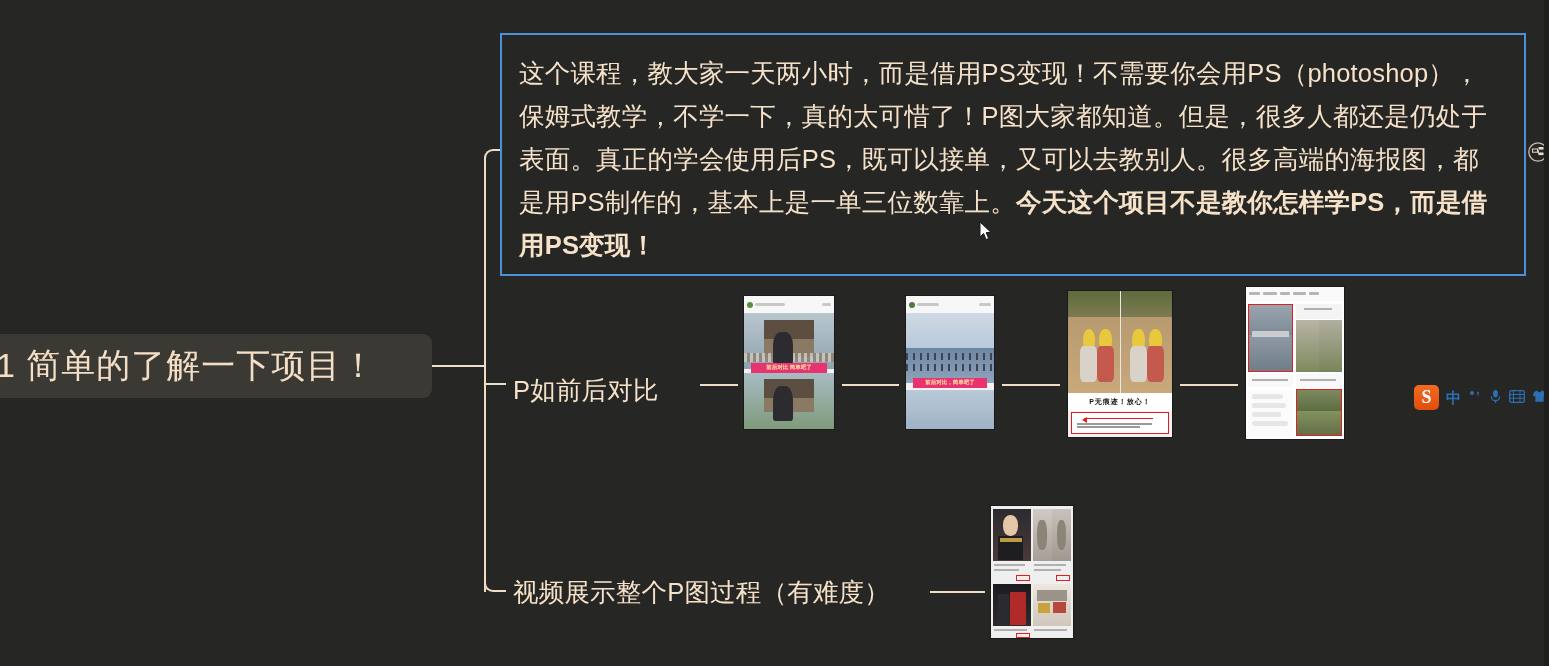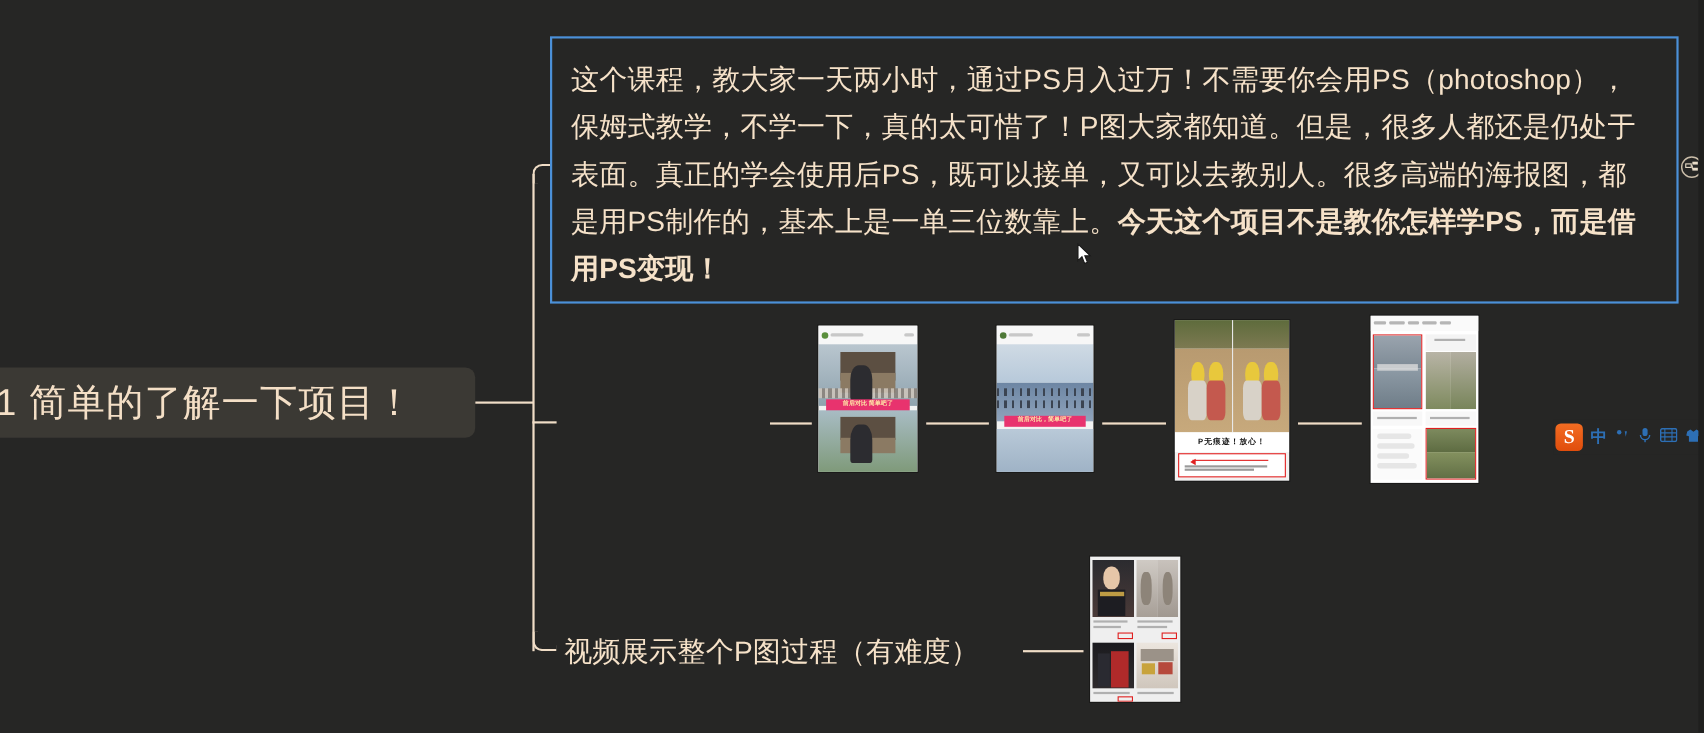--- a/index.html
+++ b/index.html
@@ -209,34 +209,35 @@
   <div class="corner-bl" style="left:484px; top:574px; width:22px; height:18px;"></div>
 
   <div class="conn branch-stub" style="left:484px; top:383px;"></div>
 
   <div class="root-node">
     <span class="root-label">1 简单的了解一下项目！</span>
   </div>
 
   <div class="note-box">
     <div class="note-text">
-      <span>这个课程，教大家一天两小时，通过PS月入过万！不需要你会用PS（photoshop），保姆式教学，不学一下，真的太可惜了！P图大家都知道。但是，很多人都还是仍处于表面。真正的学会使用后PS，既可以接单，又可以去教别人。很多高端的海报图，都是用PS制作的，基本上是一单三位数靠上。</span><b>今天这个项目不是教你怎样学PS，而是借用PS变现！</b>
+      <span>这个课程，教大家一天两小时，而是借用PS变现！不需要你会用PS（photoshop），保姆式教学，不学一下，真的太可惜了！P图大家都知道。但是，很多人都还是仍处于表面。真正的学会使用后PS，既可以接单，又可以去教别人。很多高端的海报图，都是用PS制作的，基本上是一单三位数靠上。</span><b>今天这个项目不是教你怎样学PS，而是借用PS变现！</b>
     </div>
   </div>
 
   <div class="note-badge">
     <svg viewBox="0 0 22 22" width="22" height="22">
       <circle cx="11" cy="11" r="9.2" fill="none" stroke="#c9bca8" stroke-width="1.3"></circle>
       <rect x="5.5" y="8" width="5" height="3.2" fill="none" stroke="#e8dcc8" stroke-width="1"></rect>
       <rect x="11.5" y="6" width="5" height="2.6" fill="#e8dcc8"></rect>
       <rect x="11.5" y="11.5" width="5" height="2.6" fill="#e8dcc8"></rect>
       <path d="M10.5 9.6 h1 v3.2 h0" fill="none" stroke="#e8dcc8" stroke-width="0.9"></path>
     </svg>
   </div>
 
+  <div class="child-label row2-label">P如前后对比</div>
 
   <div class="dash" style="left:700px; top:384px; width:38px;"></div>
   <div class="dash" style="left:842px; top:384px; width:57px;"></div>
   <div class="dash" style="left:1002px; top:384px; width:58px;"></div>
   <div class="dash" style="left:1180px; top:384px; width:58px;"></div>
 
   <div class="thumb" id="thumb1">
     <div class="ph-head">
       <div class="ph-dot"></div>
       <div class="ph-bar" style="width:30px"></div>

